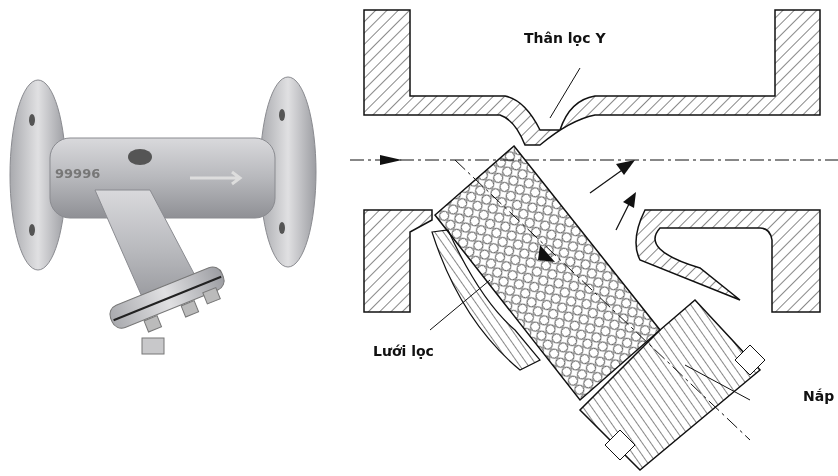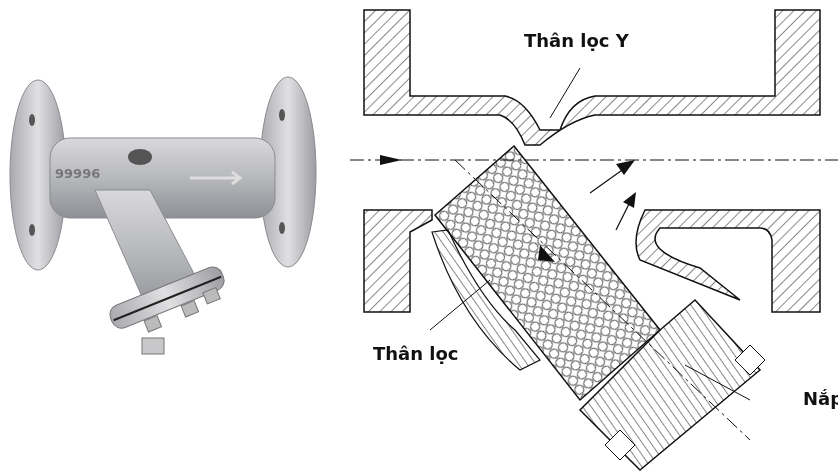--- a/index.html
+++ b/index.html
@@ -1,19 +1,19 @@
 <!DOCTYPE html>
 <html><head>
 <meta charset="utf-8">
 <style>
   html, body { margin:0; padding:0; background:#ffffff; }
   body { width:838px; height:476px; position:relative; overflow:hidden; font-family:"DejaVu Sans", sans-serif; }
   .photo { position:absolute; left:0; top:60px; width:330px; height:330px; }
   .diagram { position:absolute; left:340px; top:0; width:498px; height:476px; }
-  .label { position:absolute; font-family:"DejaVu Sans", sans-serif; font-weight:bold; color:#111; font-size:18px; white-space:nowrap; }
+  .label { position:absolute; font-family:"DejaVu Sans", sans-serif; font-weight:bold; color:#111; font-size:14px; white-space:nowrap; }
   #lbl-body { left:524px; top:30px; }
   #lbl-screen { left:373px; top:343px; }
   #lbl-cap { left:767px; top:388px;margin-left:36px; }
 </style>
 </head>
 <body>
 
 <svg class="photo" viewBox="0 0 330 330">
   <defs>
     <linearGradient id="metal" x1="0" y1="0" x2="0" y2="1">
@@ -90,14 +90,14 @@
   <polygon points="295,160 276,164 284,175" fill="#111"></polygon>
   <line x1="276" y1="230" x2="290" y2="202" stroke="#111" stroke-width="1.2"></line>
   <polygon points="296,192 283,202 294,208" fill="#111"></polygon>
 
   <line x1="240" y1="68" x2="210" y2="118" stroke="#111" stroke-width="1"></line>
   <line x1="90" y1="330" x2="150" y2="280" stroke="#111" stroke-width="1"></line>
   <line x1="410" y1="400" x2="345" y2="365" stroke="#111" stroke-width="1"></line>
 </svg>
 
 <div class="label" id="lbl-body">Thân lọc Y</div>
-<div class="label" id="lbl-screen">Thân lọc</div>
+<div class="label" id="lbl-screen">Lưới lọc</div>
 <div class="label" id="lbl-cap">Nắp</div>
 
 </body></html>

